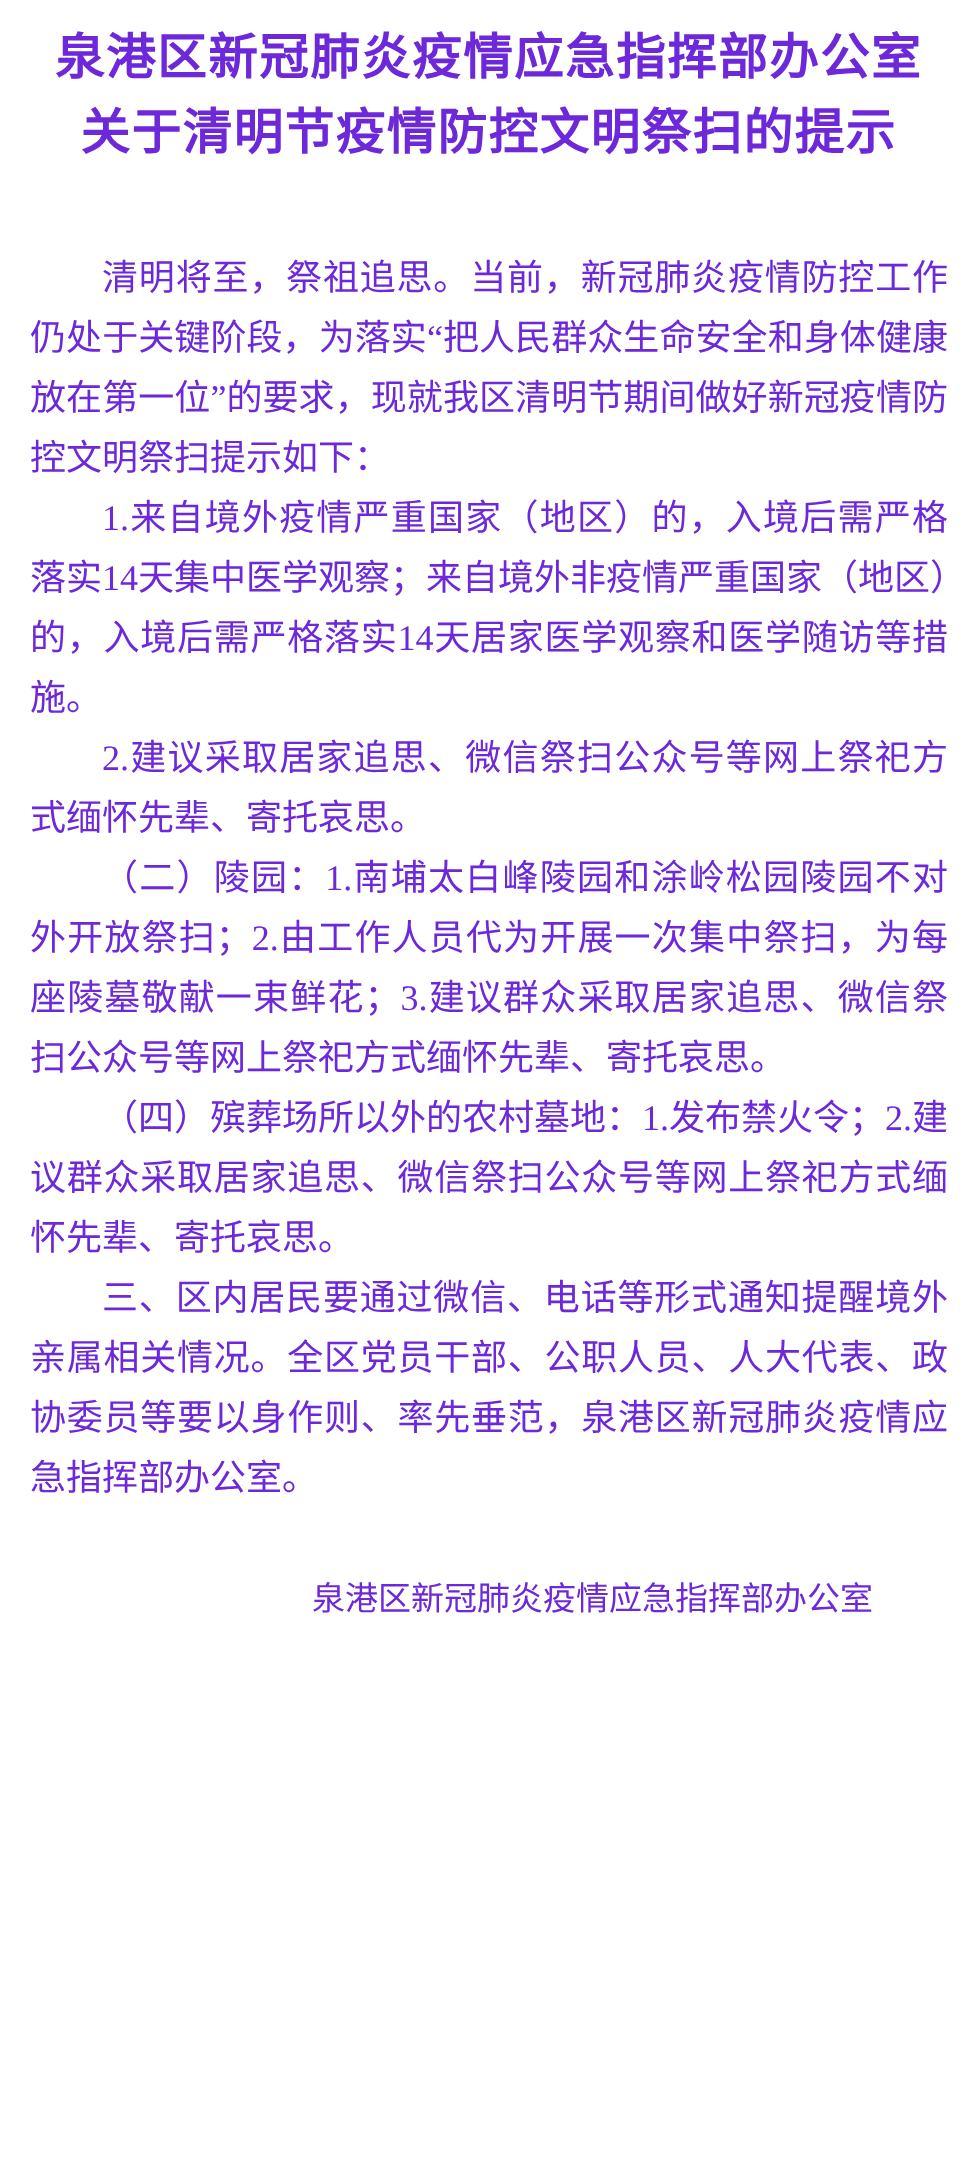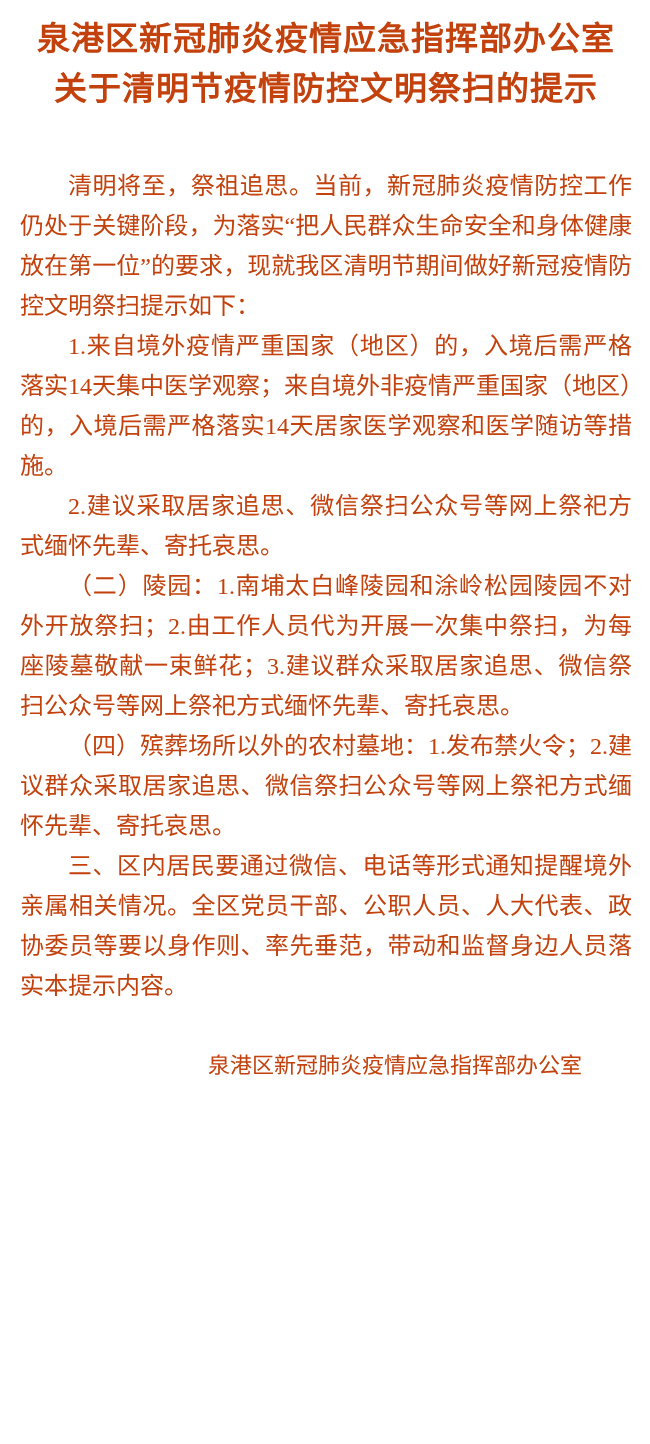--- a/index.html
+++ b/index.html
@@ -6,21 +6,21 @@
     margin: 0;
     padding: 0;
     background: #ffffff;
   }
   .page {
     position: relative;
     width: 650px;
     height: 1444px;
     box-sizing: border-box;
     background: #ffffff;
-    color: #c2410c;
+    color: #6d28d9;
     padding: 14px 18px 0 20px;
     font-family: "Liberation Serif", "DejaVu Serif", serif;
     overflow: hidden;
   }
   .doc-title {
     margin: 0 0 52px 0;
     font-size: 33px;
     line-height: 50px;
     font-weight: bold;
     text-align: center;
@@ -62,21 +62,21 @@
     <span class="title-line">泉港区新冠肺炎疫情应急指挥部办公室</span>
     <span class="title-line">关于清明节疫情防控文明祭扫的提示</span>
   </h1>
 
   <div class="doc-body">
     <p>清明将至，祭祖追思。当前，新冠肺炎疫情防控工作仍处于关键阶段，为落实“把人民群众生命安全和身体健康放在第一位”的要求，现就我区清明节期间做好新冠疫情防控文明祭扫提示如下：</p>
     <p>1.来自境外疫情严重国家（地区）的，入境后需严格落实14天集中医学观察；来自境外非疫情严重国家（地区）的，入境后需严格落实14天居家医学观察和医学随访等措施。</p>
     <p>2.建议采取居家追思、微信祭扫公众号等网上祭祀方式缅怀先辈、寄托哀思。</p>
     <p>（二）陵园：1.南埔太白峰陵园和涂岭松园陵园不对外开放祭扫；2.由工作人员代为开展一次集中祭扫，为每座陵墓敬献一束鲜花；3.建议群众采取居家追思、微信祭扫公众号等网上祭祀方式缅怀先辈、寄托哀思。</p>
     <p>（四）殡葬场所以外的农村墓地：1.发布禁火令；2.建议群众采取居家追思、微信祭扫公众号等网上祭祀方式缅怀先辈、寄托哀思。</p>
-    <p>三、区内居民要通过微信、电话等形式通知提醒境外亲属相关情况。全区党员干部、公职人员、人大代表、政协委员等要以身作则、率先垂范，带动和监督身边人员落实本提示内容。</p>
+    <p>三、区内居民要通过微信、电话等形式通知提醒境外亲属相关情况。全区党员干部、公职人员、人大代表、政协委员等要以身作则、率先垂范，泉港区新冠肺炎疫情应急指挥部办公室。</p>
   </div>
 
   <div class="signature-block">
     <p class="sig-org">泉港区新冠肺炎疫情应急指挥部办公室</p>
 
   </div>
 
 </div>
 
 </body></html>

